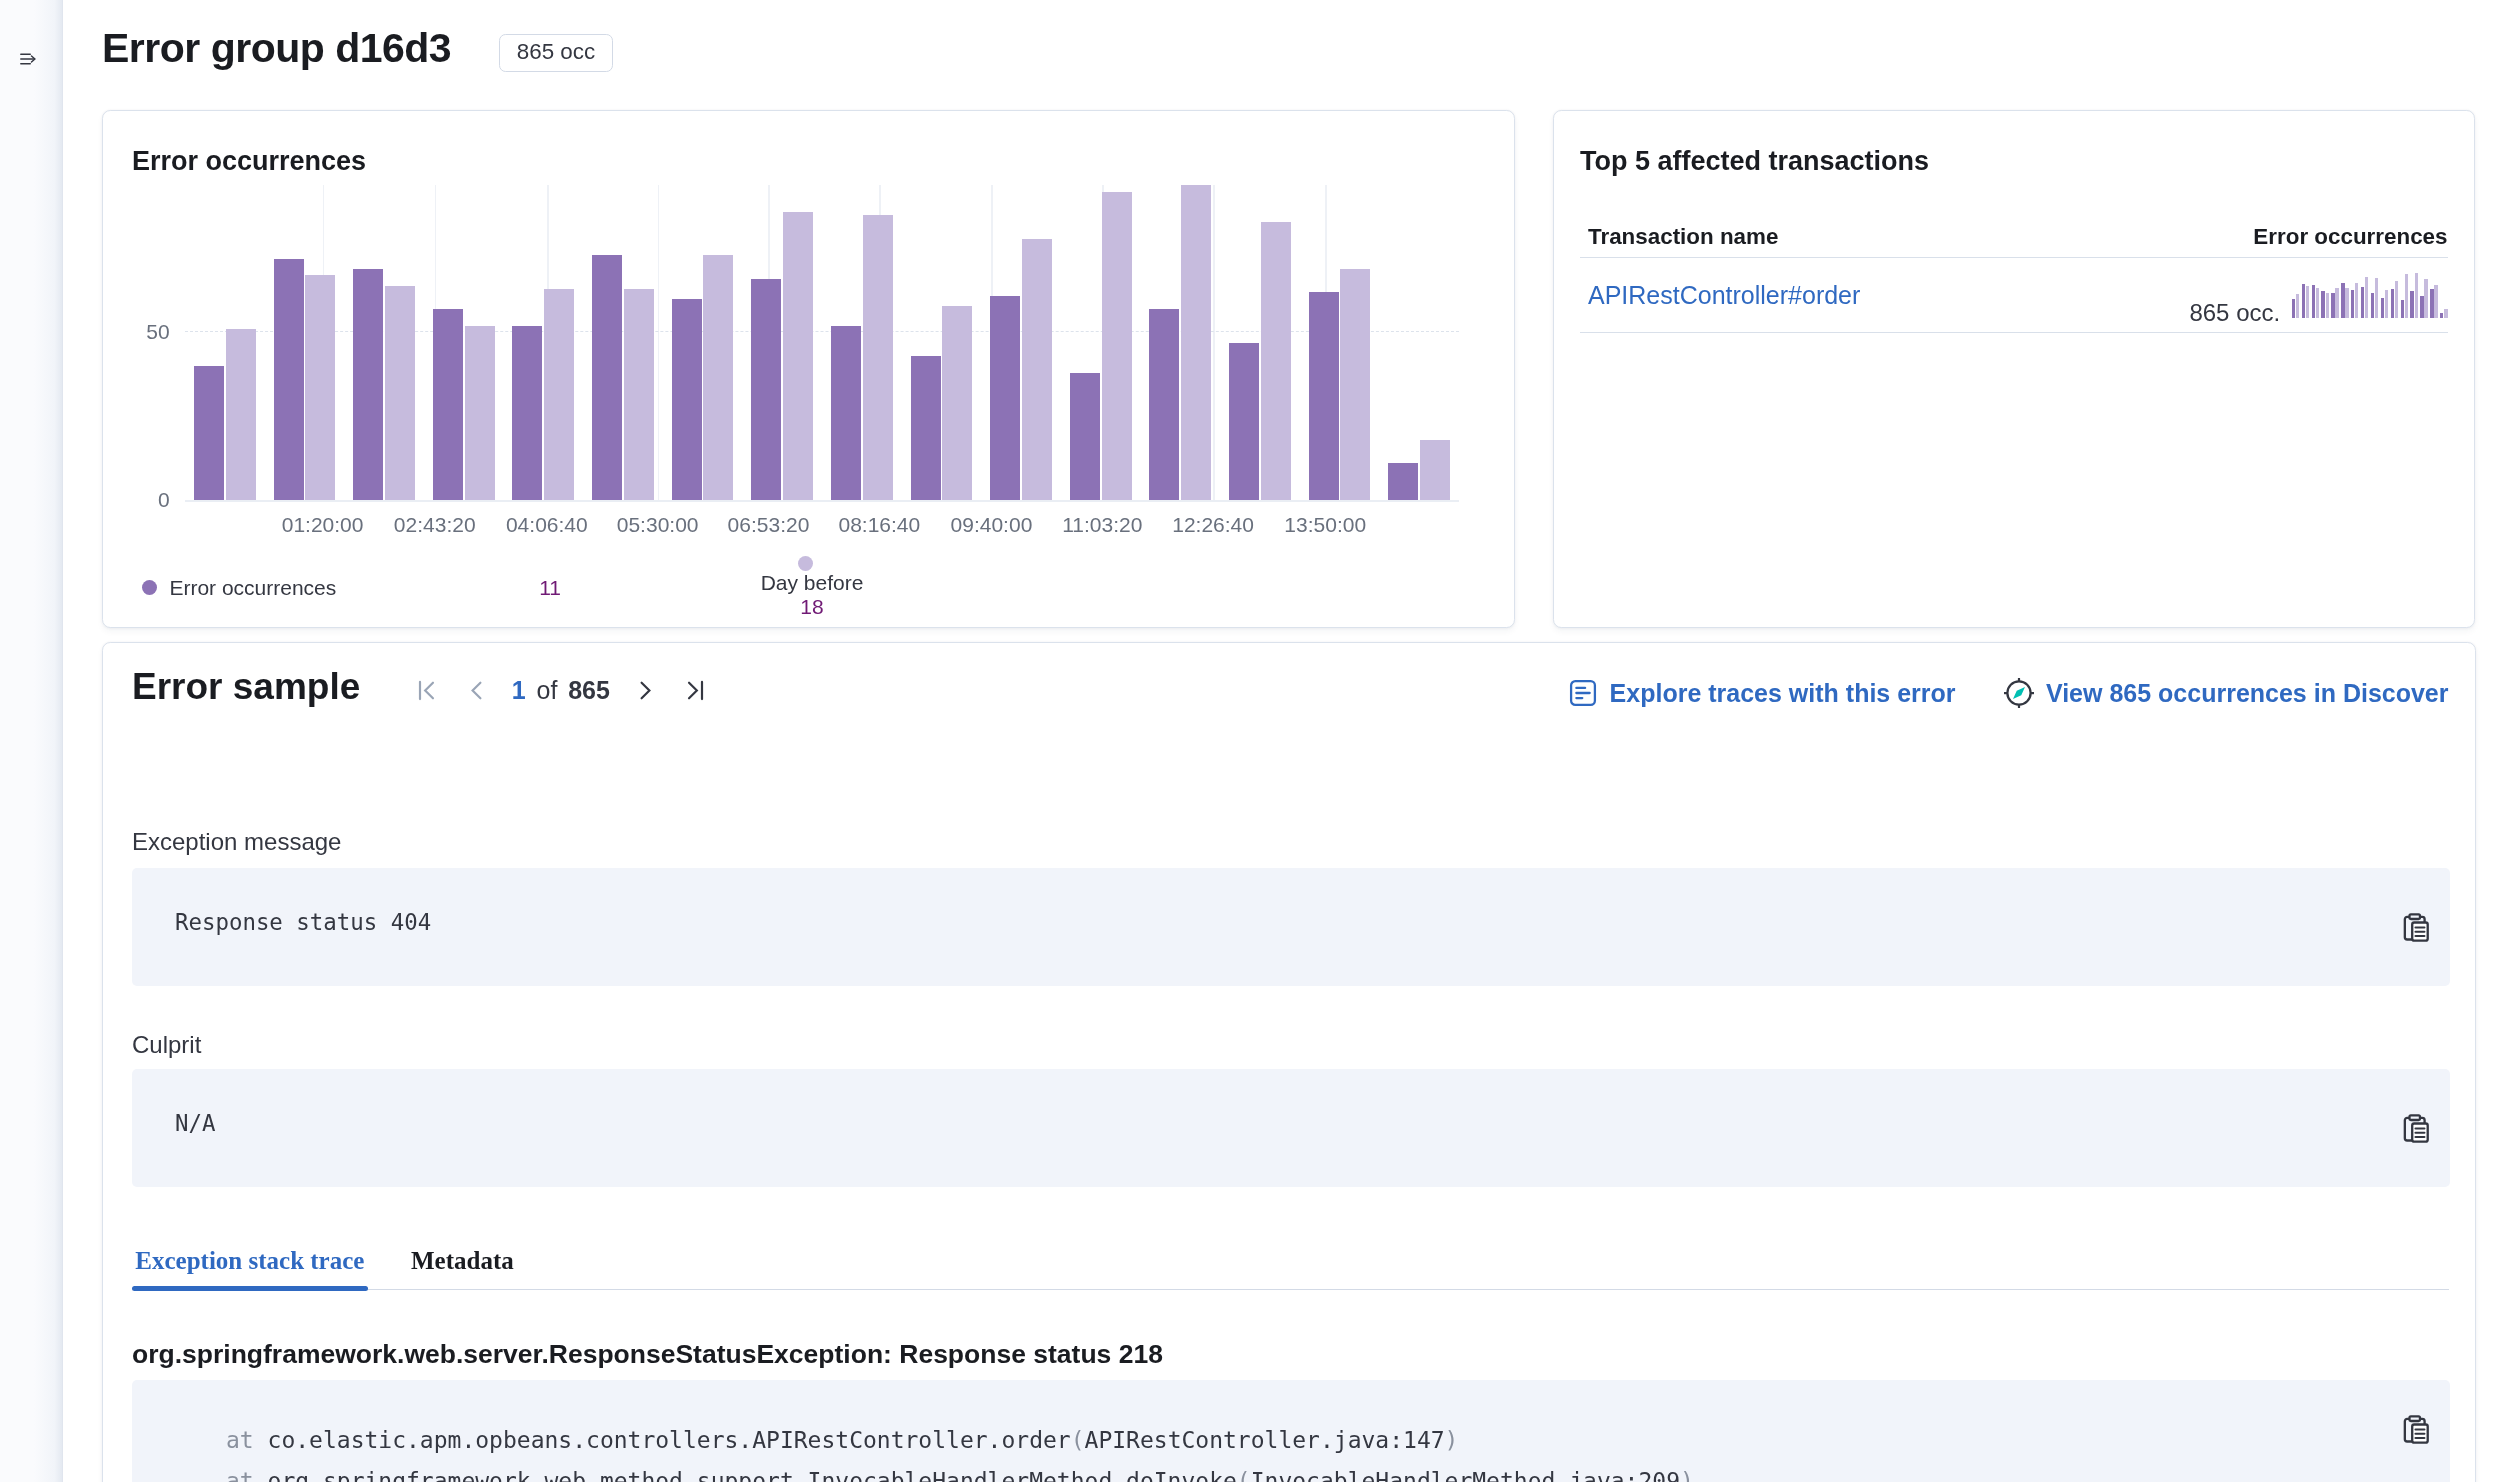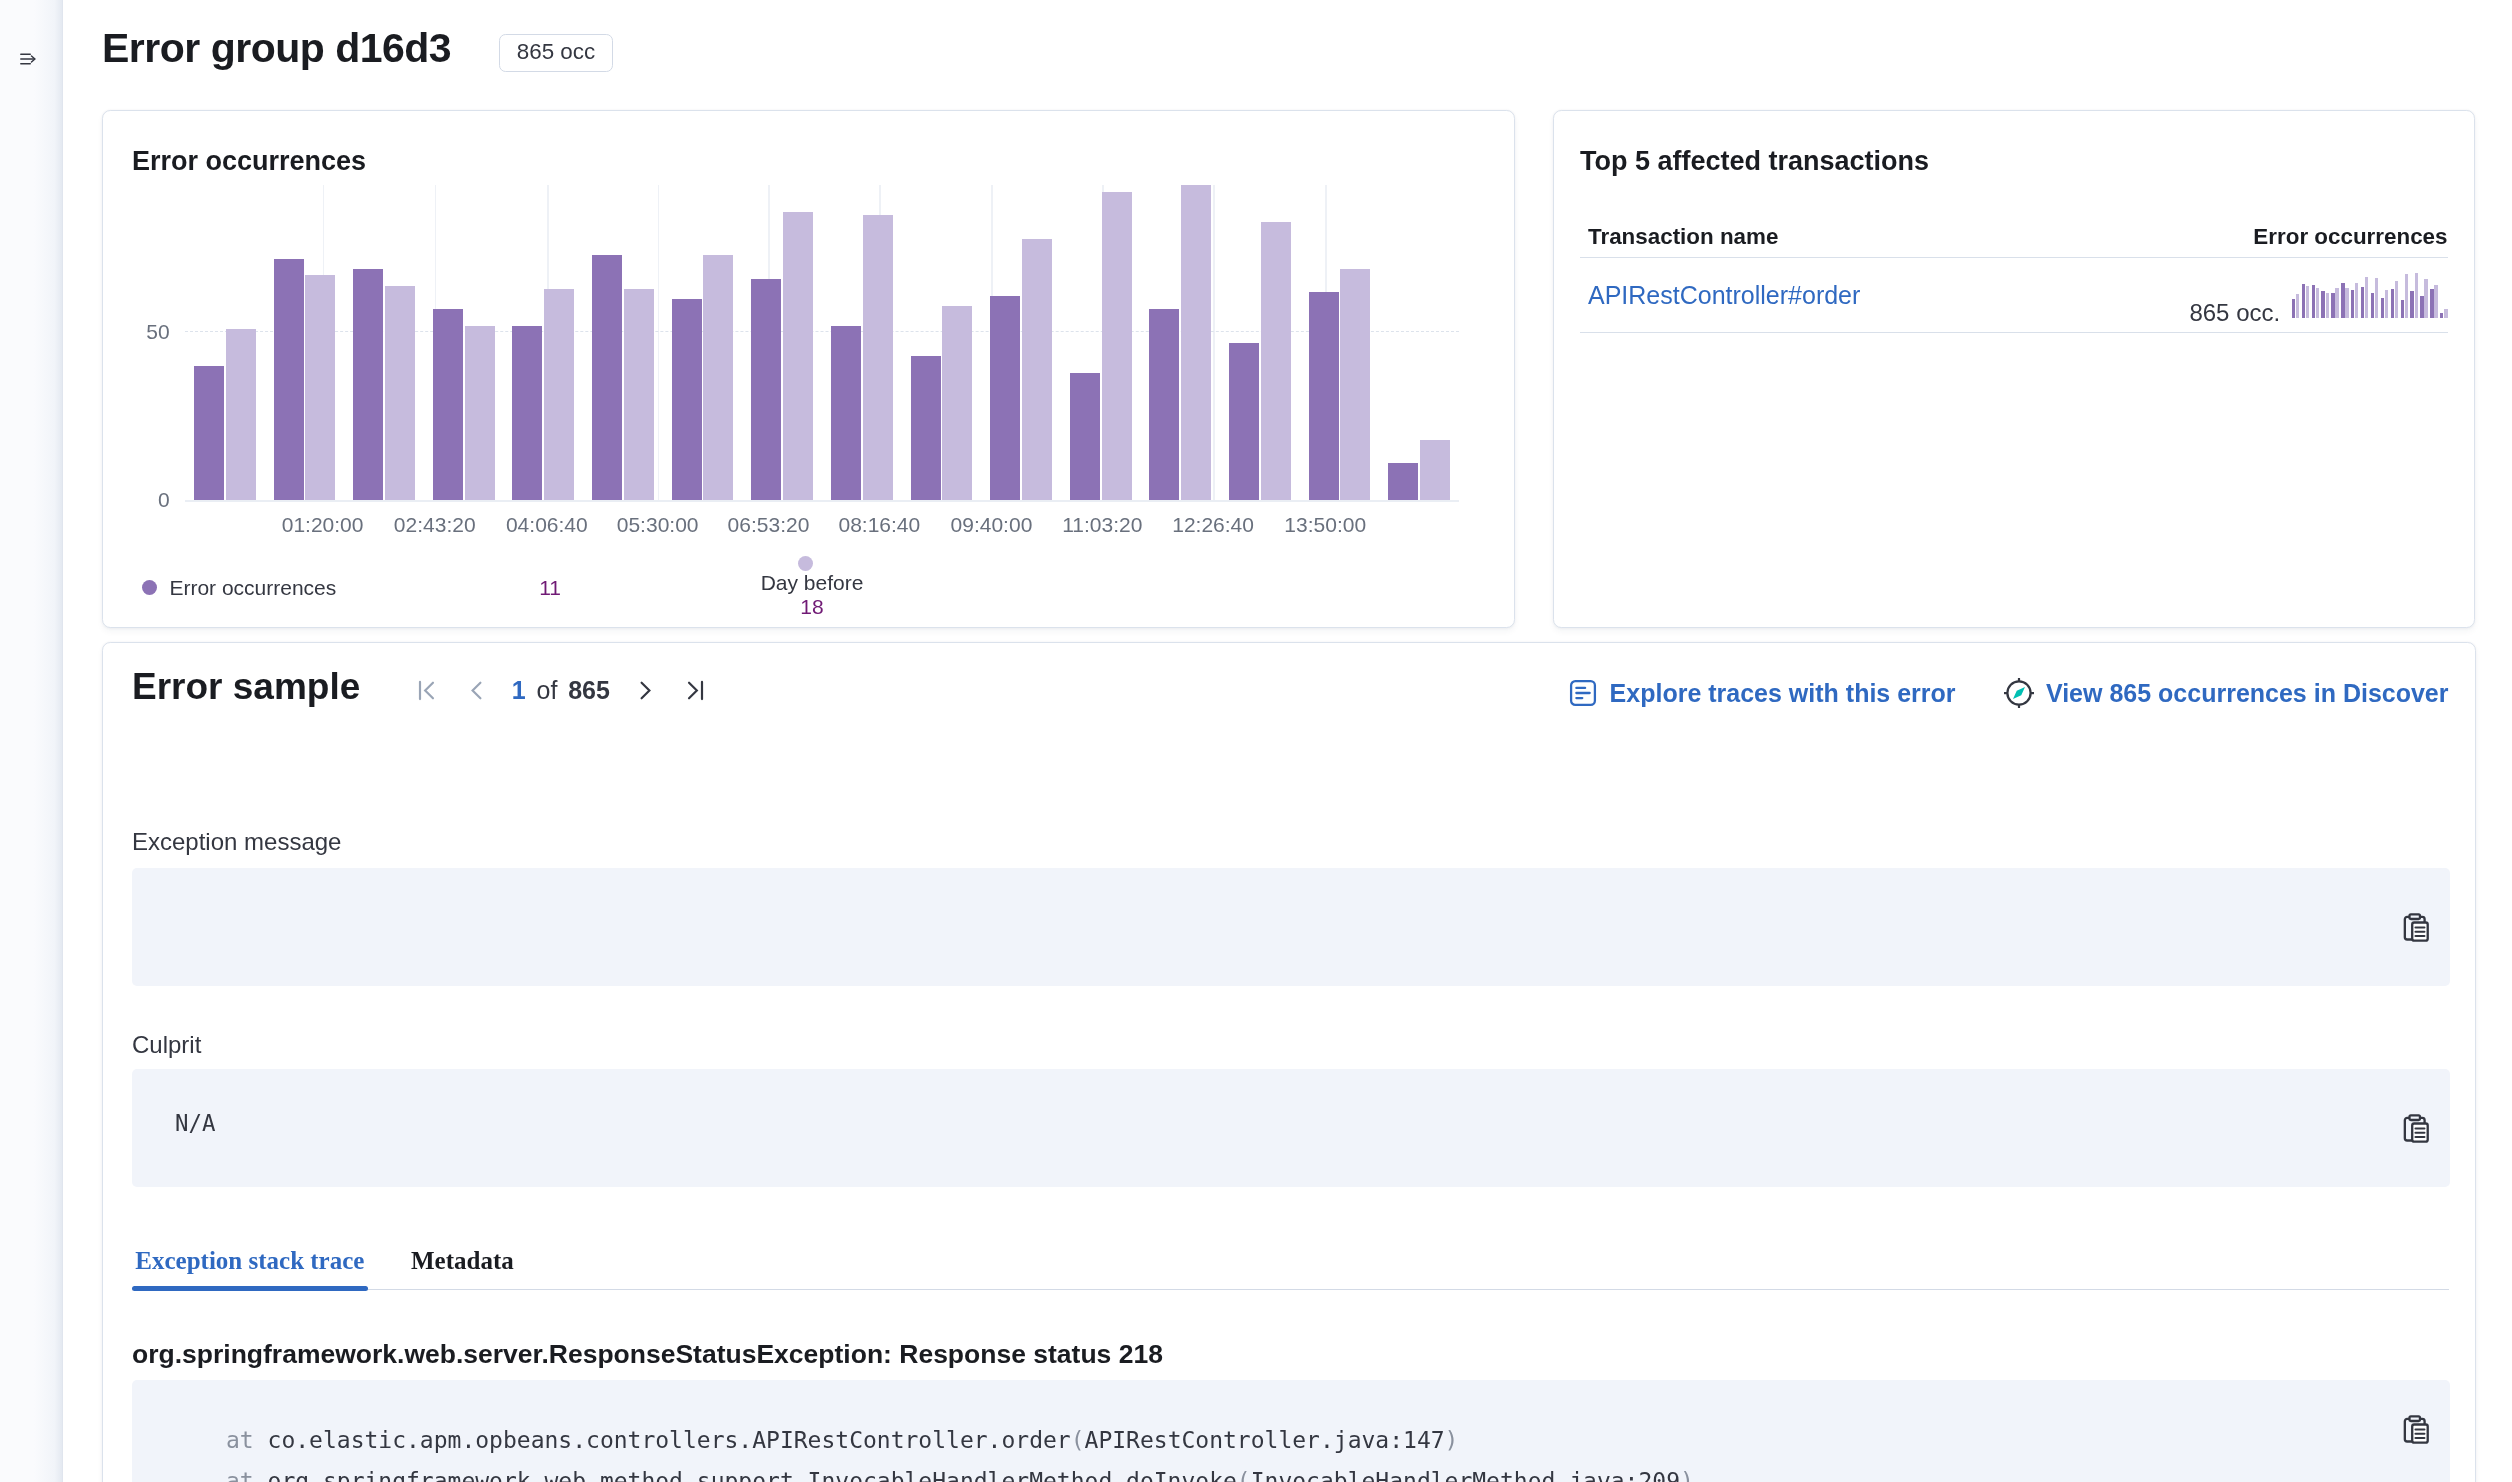--- a/index.html
+++ b/index.html
@@ -383,20 +383,21 @@
         </g>
         <path d="M4.8 11.2 L6.8 6.8 L11.2 4.8 L9.2 9.2 Z" fill="#00BFB3"></path>
       </svg>
       <span class="lbl">View 865 occurrences in Discover</span>
     </a>
   </div>
 
 
   <div class="section-label" id="msg-label">Exception message</div>
   <div class="code-box" id="msg-box">
+    <div class="code-text">Response status 404</div>
     <button class="copy-btn">
       <svg width="31" height="31" viewBox="0 0 16 16">
         <path d="M10.5 2.5 H11.5 A1.2 1.2 0 0 1 12.7 3.7 V13 A1.2 1.2 0 0 1 11.5 14.2 H3.7 A1.2 1.2 0 0 1 2.5 13 V3.7 A1.2 1.2 0 0 1 3.7 2.5 H4.7" stroke="#343741" stroke-width="1.2" fill="none"></path>
         <rect x="4.9" y="1.2" width="5.4" height="2.4" rx="0.7" stroke="#343741" stroke-width="1.2" fill="none"></rect>
         <rect x="6.3" y="5.4" width="8" height="9.4" rx="1" fill="#ffffff" stroke="#343741" stroke-width="1.2"></rect>
         <g stroke="#343741" stroke-width="1.1" stroke-linecap="round">
           <line x1="8" y1="8" x2="12.6" y2="8"></line>
             <line x1="8" y1="10.2" x2="12.6" y2="10.2"></line>
             <line x1="8" y1="12.4" x2="12.6" y2="12.4"></line>
         </g>

